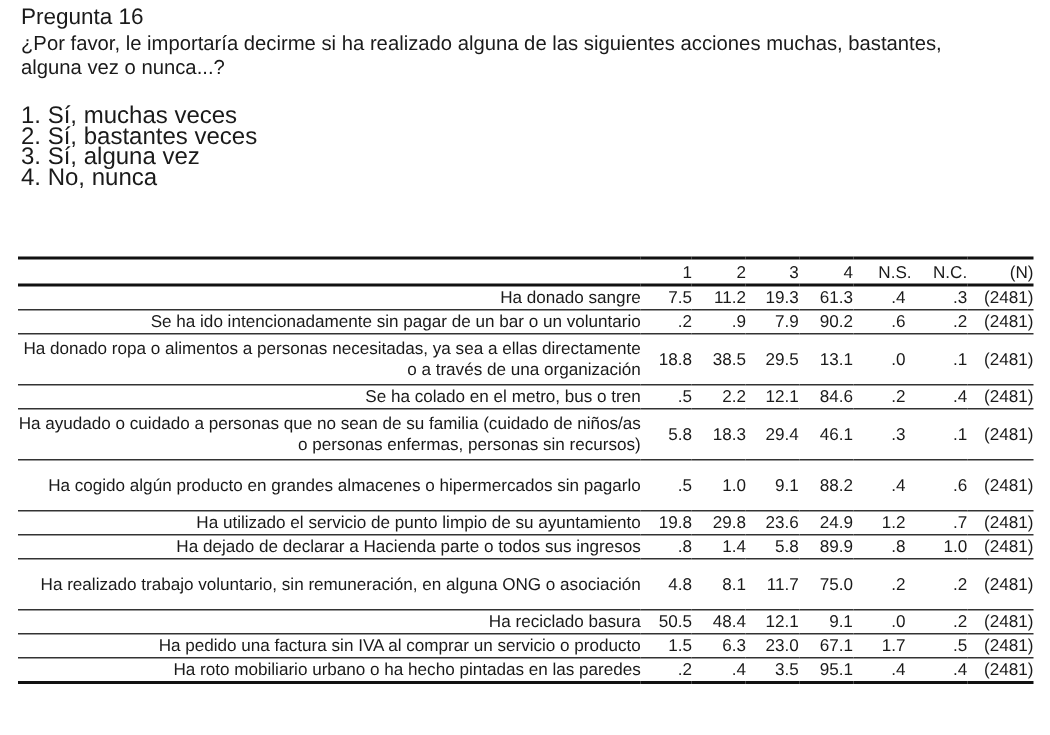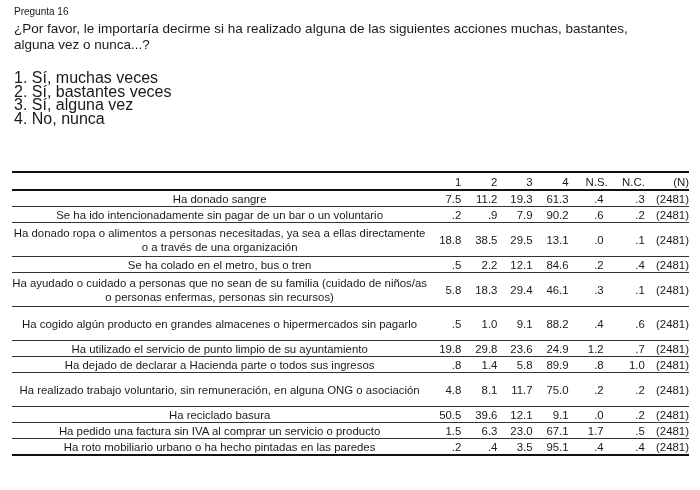--- a/index.html
+++ b/index.html
@@ -1,38 +1,38 @@
 <!DOCTYPE html>
 <html><head>
 <meta charset="utf-8">
 <style>
   html, body { margin: 0; padding: 0; }
   body {
     width: 700px; height: 490px; background: #ffffff; position: relative; overflow: hidden;
     font-family: "Liberation Sans", sans-serif; color: #1a1a1a;
   }
   .header { position: absolute; left: 14px; top: 4px; width: 680px; }
-  .title { font-size: 10px; line-height: 16px; margin: 0; }
+  .title { font-size: 15px; line-height: 16px; margin: 0; }
   .question { font-size: 13.5px; line-height: 16px; margin: 1px 0 0 0; width: 640px; }
   .options { position: absolute; left: 14px; top: 71px; font-size: 16px; line-height: 13.6px; }
   .options div { white-space: nowrap; }
 
   table.results {
     position: absolute; left: 12px; top: 171px; width: 677px;
     border-collapse: collapse; font-size: 11.4px; table-layout: fixed;
   }
   table.results thead tr th {
     font-weight: normal; padding: 1px 0 0 0; height: 15px; line-height: 14px;
     border-top: 2px solid #111; border-bottom: 2px solid #111; text-align: right;
   }
   table.results td { padding: 0; line-height: 14px; vertical-align: middle; border-bottom: 1px solid #333; }
   table.results tbody tr:last-child td { border-bottom: 2px solid #111; }
   table.results tbody tr.single td { height: 15px; }
   table.results tbody tr.double td { height: 33px; }
-  td.label { text-align: center; padding-left: 2px; white-space: normal; }
+  td.label { text-align: right; padding-left: 2px; white-space: normal; }
   td.num, th.num { text-align: right; }
   th.c1, td.c1 { width: 34px; }
   th.c2, td.c2 { width: 36px; }
   th.c3, td.c3 { width: 35px; }
   th.c4, td.c4 { width: 36px; }
   th.cns, td.cns { width: 39px; }
   th.cnc, td.cnc { width: 37px; }
   th.cn, td.cn { width: 44px; padding-right: 4px; }
   th.lab { width: 414px; }
   td.num.cns, th.cns { padding-right: 4px; }
@@ -152,21 +152,21 @@
     <td class="num c2">8.1</td>
     <td class="num c3">11.7</td>
     <td class="num c4">75.0</td>
     <td class="num cns">.2</td>
     <td class="num cnc">.2</td>
     <td class="num cn">(2481)</td>
   </tr>
       <tr class="single">
     <td class="label">Ha reciclado basura</td>
     <td class="num c1">50.5</td>
-    <td class="num c2">39.6</td>
+    <td class="num c2">48.4</td>
     <td class="num c3">12.1</td>
     <td class="num c4">9.1</td>
     <td class="num cns">.0</td>
     <td class="num cnc">.2</td>
     <td class="num cn">(2481)</td>
   </tr>
       <tr class="single">
     <td class="label">Ha pedido una factura sin IVA al comprar un servicio o producto</td>
     <td class="num c1">1.5</td>
     <td class="num c2">6.3</td>

